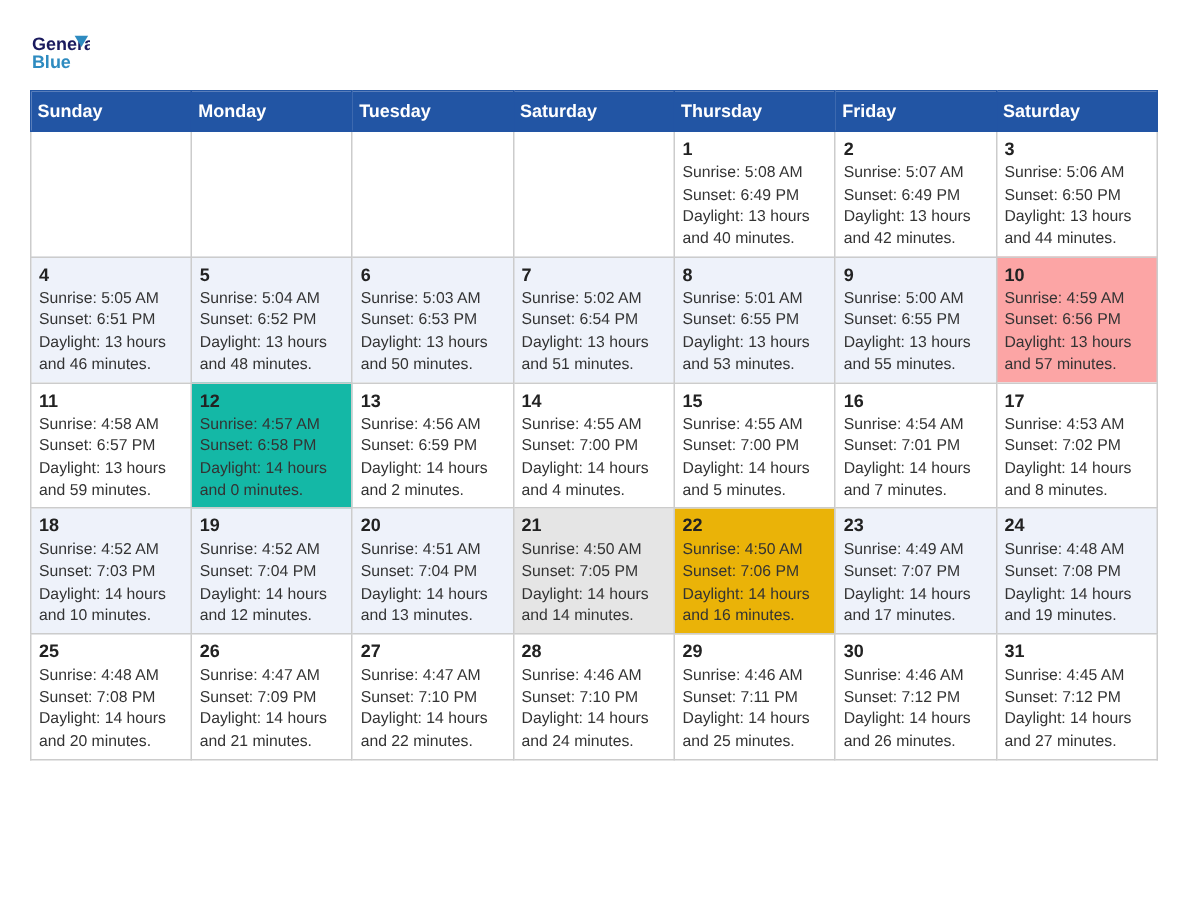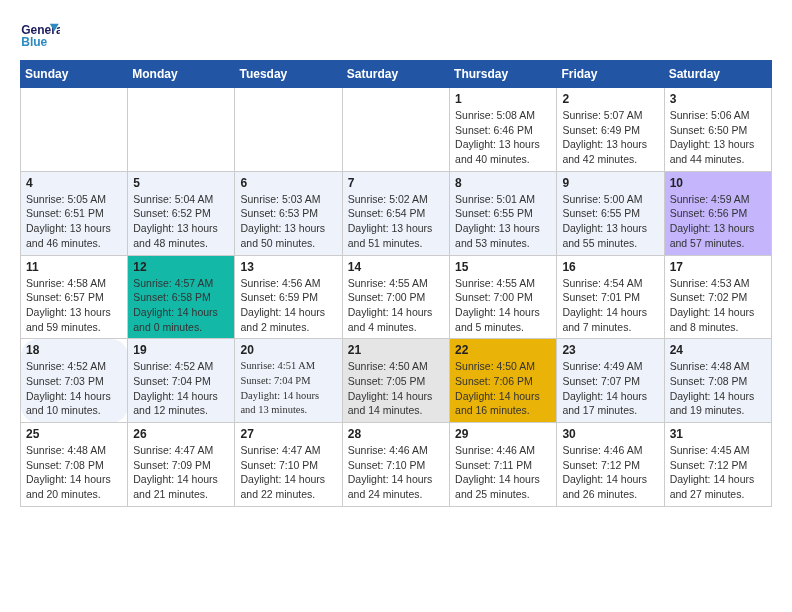--- a/index.html
+++ b/index.html
@@ -112,21 +112,21 @@
   </thead>
   <tbody id="calendar-body">
   <tr>
         <td class="empty-cell"></td>
         <td class="empty-cell"></td>
         <td class="empty-cell"></td>
         <td class="empty-cell"></td>
         <td style="background: rgb(255, 255, 255);">
           <span class="day-num">1</span>
           <div class="day-info" style="white-space: pre-line;">Sunrise: 5:08 AM
-Sunset: 6:46 PM
+Sunset: 6:49 PM
 Daylight: 13 hours
 and 40 minutes.</div>
         </td>
         <td style="background: rgb(255, 255, 255);">
           <span class="day-num">2</span>
           <div class="day-info" style="white-space: pre-line;">Sunrise: 5:07 AM
 Sunset: 6:49 PM
 Daylight: 13 hours
 and 42 minutes.</div>
         </td>
@@ -174,21 +174,21 @@
 Daylight: 13 hours
 and 53 minutes.</div>
         </td>
         <td style="background: rgb(238, 242, 250);">
           <span class="day-num">9</span>
           <div class="day-info" style="white-space: pre-line;">Sunrise: 5:00 AM
 Sunset: 6:55 PM
 Daylight: 13 hours
 and 55 minutes.</div>
         </td>
-        <td style="background: #c4b5fd;">
+        <td style="background: #fca5a5;">
           <span class="day-num">10</span>
           <div class="day-info" style="white-space: pre-line;">Sunrise: 4:59 AM
 Sunset: 6:56 PM
 Daylight: 13 hours
 and 57 minutes.</div>
         </td>
       </tr>
       <tr>
         <td style="background: rgb(255, 255, 255);">
           <span class="day-num">11</span>
@@ -234,37 +234,37 @@
         </td>
         <td style="background: rgb(255, 255, 255);">
           <span class="day-num">17</span>
           <div class="day-info" style="white-space: pre-line;">Sunrise: 4:53 AM
 Sunset: 7:02 PM
 Daylight: 14 hours
 and 8 minutes.</div>
         </td>
       </tr>
       <tr>
-        <td style="background: rgb(238, 242, 250); border-radius: 17px;">
+        <td style="background: rgb(238, 242, 250);">
           <span class="day-num">18</span>
           <div class="day-info" style="white-space: pre-line;">Sunrise: 4:52 AM
 Sunset: 7:03 PM
 Daylight: 14 hours
 and 10 minutes.</div>
         </td>
         <td style="background: rgb(238, 242, 250);">
           <span class="day-num">19</span>
           <div class="day-info" style="white-space: pre-line;">Sunrise: 4:52 AM
 Sunset: 7:04 PM
 Daylight: 14 hours
 and 12 minutes.</div>
         </td>
         <td style="background: rgb(238, 242, 250);">
           <span class="day-num">20</span>
-          <div class="day-info" style="white-space: pre-line; font-family: Liberation Serif, serif;">Sunrise: 4:51 AM
+          <div class="day-info" style="white-space: pre-line;">Sunrise: 4:51 AM
 Sunset: 7:04 PM
 Daylight: 14 hours
 and 13 minutes.</div>
         </td>
         <td style="background: #e5e5e5;">
           <span class="day-num">21</span>
           <div class="day-info" style="white-space: pre-line;">Sunrise: 4:50 AM
 Sunset: 7:05 PM
 Daylight: 14 hours
 and 14 minutes.</div>

